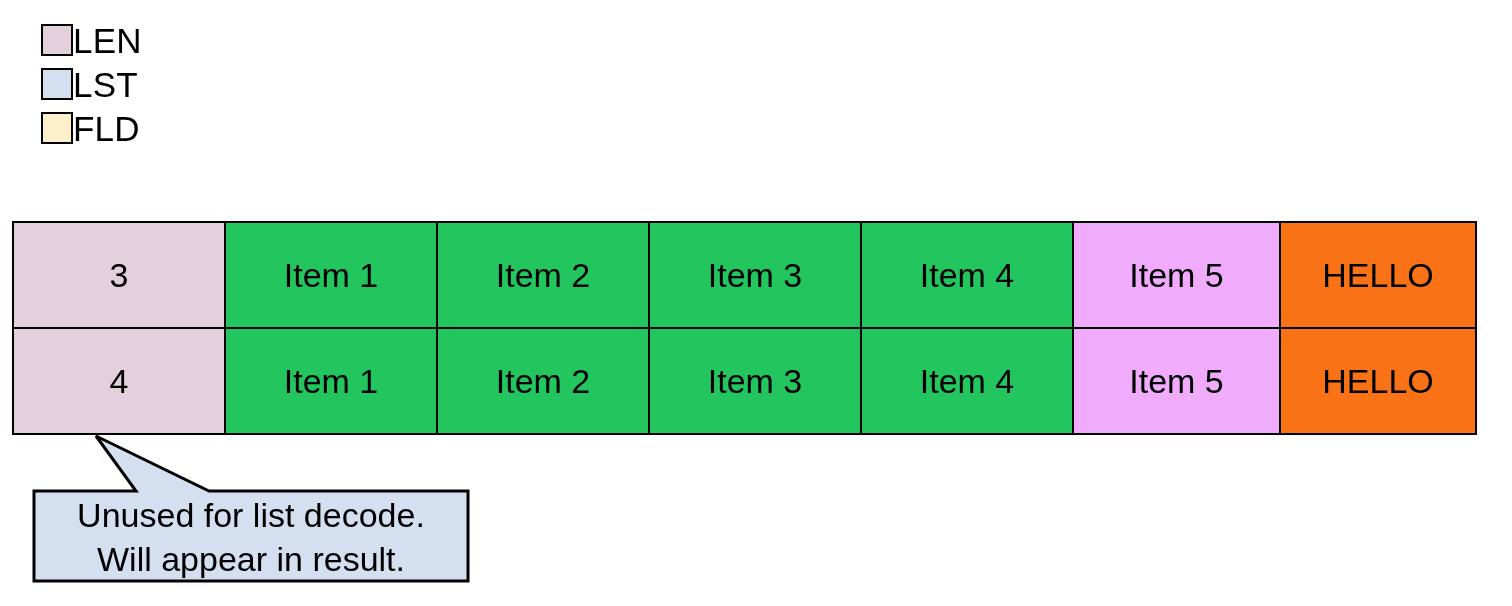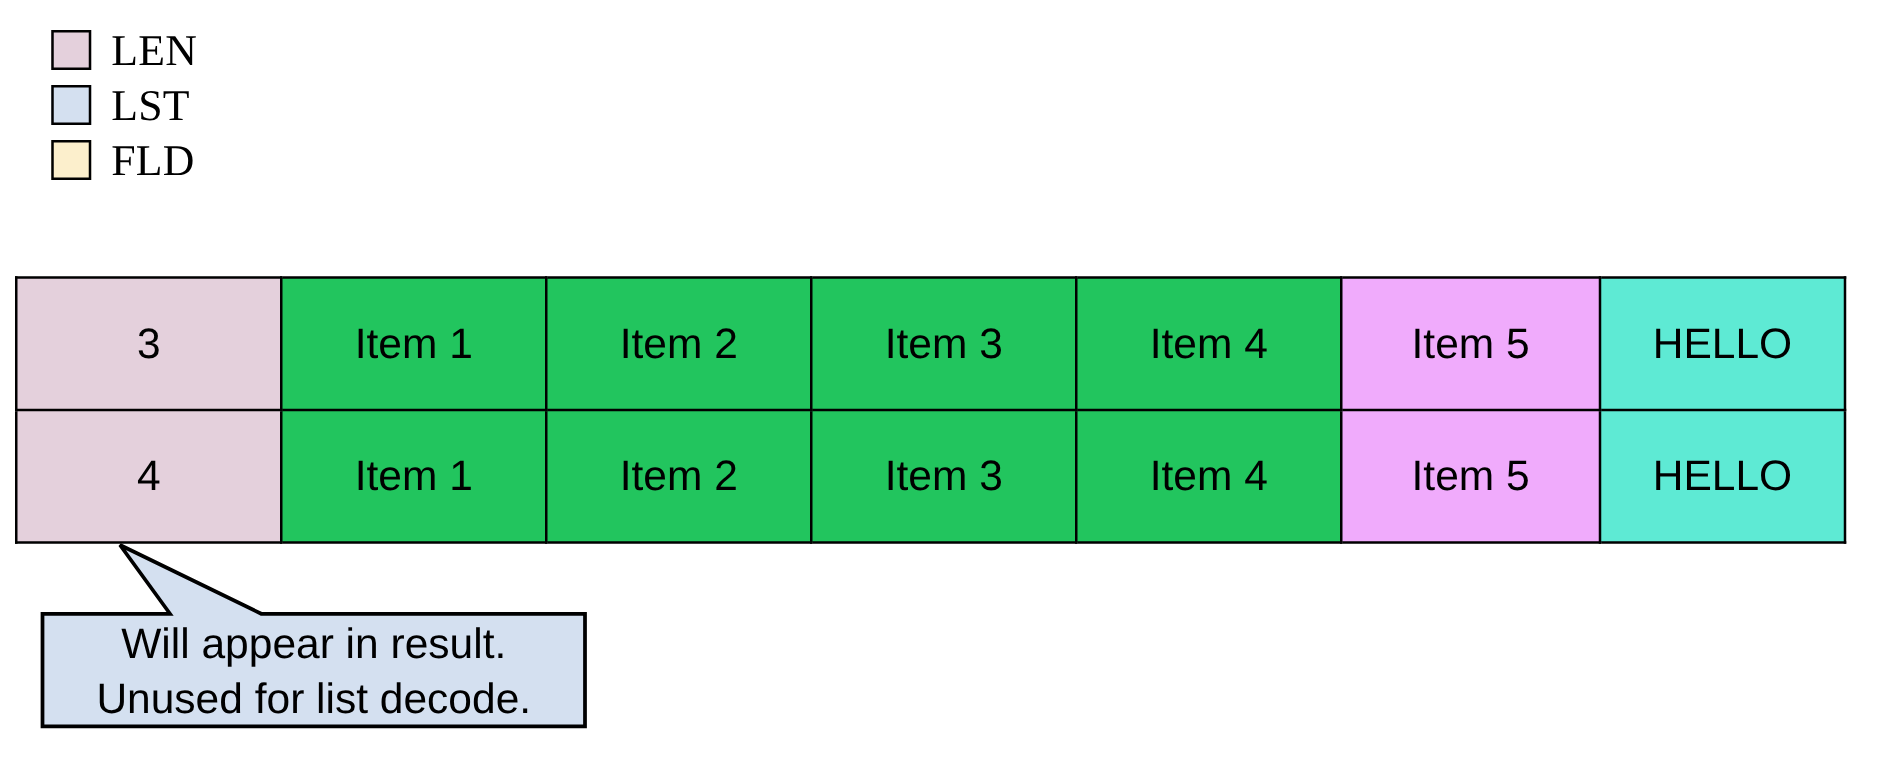--- a/index.html
+++ b/index.html
@@ -29,26 +29,24 @@
     height: 44px;
   }
   .legend-swatch {
     width: 28px;
     height: 28px;
     border: 2.5px solid #000000;
     box-sizing: content-box;
     flex: none;
   }
   .legend-label {
-    margin-left: 16px;
     font-size: 35px;
     line-height: 35px;
     letter-spacing: 0.2px;
     white-space: nowrap;
-    font-family: Liberation Serif, serif;
   }
 
   
   #record-table {
     position: absolute;
     left: 12px;
     top: 221px;
     width: 1465px;
     height: 212px;
     border-collapse: collapse;
@@ -59,21 +57,21 @@
     text-align: center;
     vertical-align: middle;
     font-size: 34px;
     height: 106px;
     padding: 0;
     box-sizing: border-box;
   }
   td.cell-len { background: #e4d0dc; width: 212px; }
   td.cell-lst { background: #22c55e; width: 212px; }
   td.cell-lst-last { background: #f0abfc; width: 207px; }
-  td.cell-fld { background: #5eead4; width: 196px; }
+  td.cell-fld { background: #f97316; width: 196px; }
 
   
   #callout {
     position: absolute;
     left: 0;
     top: 0;
     width: 1512px;
     height: 606px;
     pointer-events: none;
   }
@@ -131,15 +129,15 @@
       <td class="cell-fld">HELLO</td>
     </tr>
   </tbody>
 </table>
 
 <svg id="callout" viewBox="0 0 1512 606" width="1512" height="606" xmlns="http://www.w3.org/2000/svg">
   <path id="callout-shape" d="M 96,436 L 209,491 L 468,491 L 468,581 L 34,581 L 34,491 L 136,491 Z" fill="#d4e0f0" stroke="#000000" stroke-width="3" stroke-linejoin="miter"></path>
 </svg>
 
 <div id="callout-text">
+  <div>Unused for list decode.</div>
   <div>Will appear in result.</div>
-  <div>Unused for list decode.</div>
 </div>
 
 </body></html>

